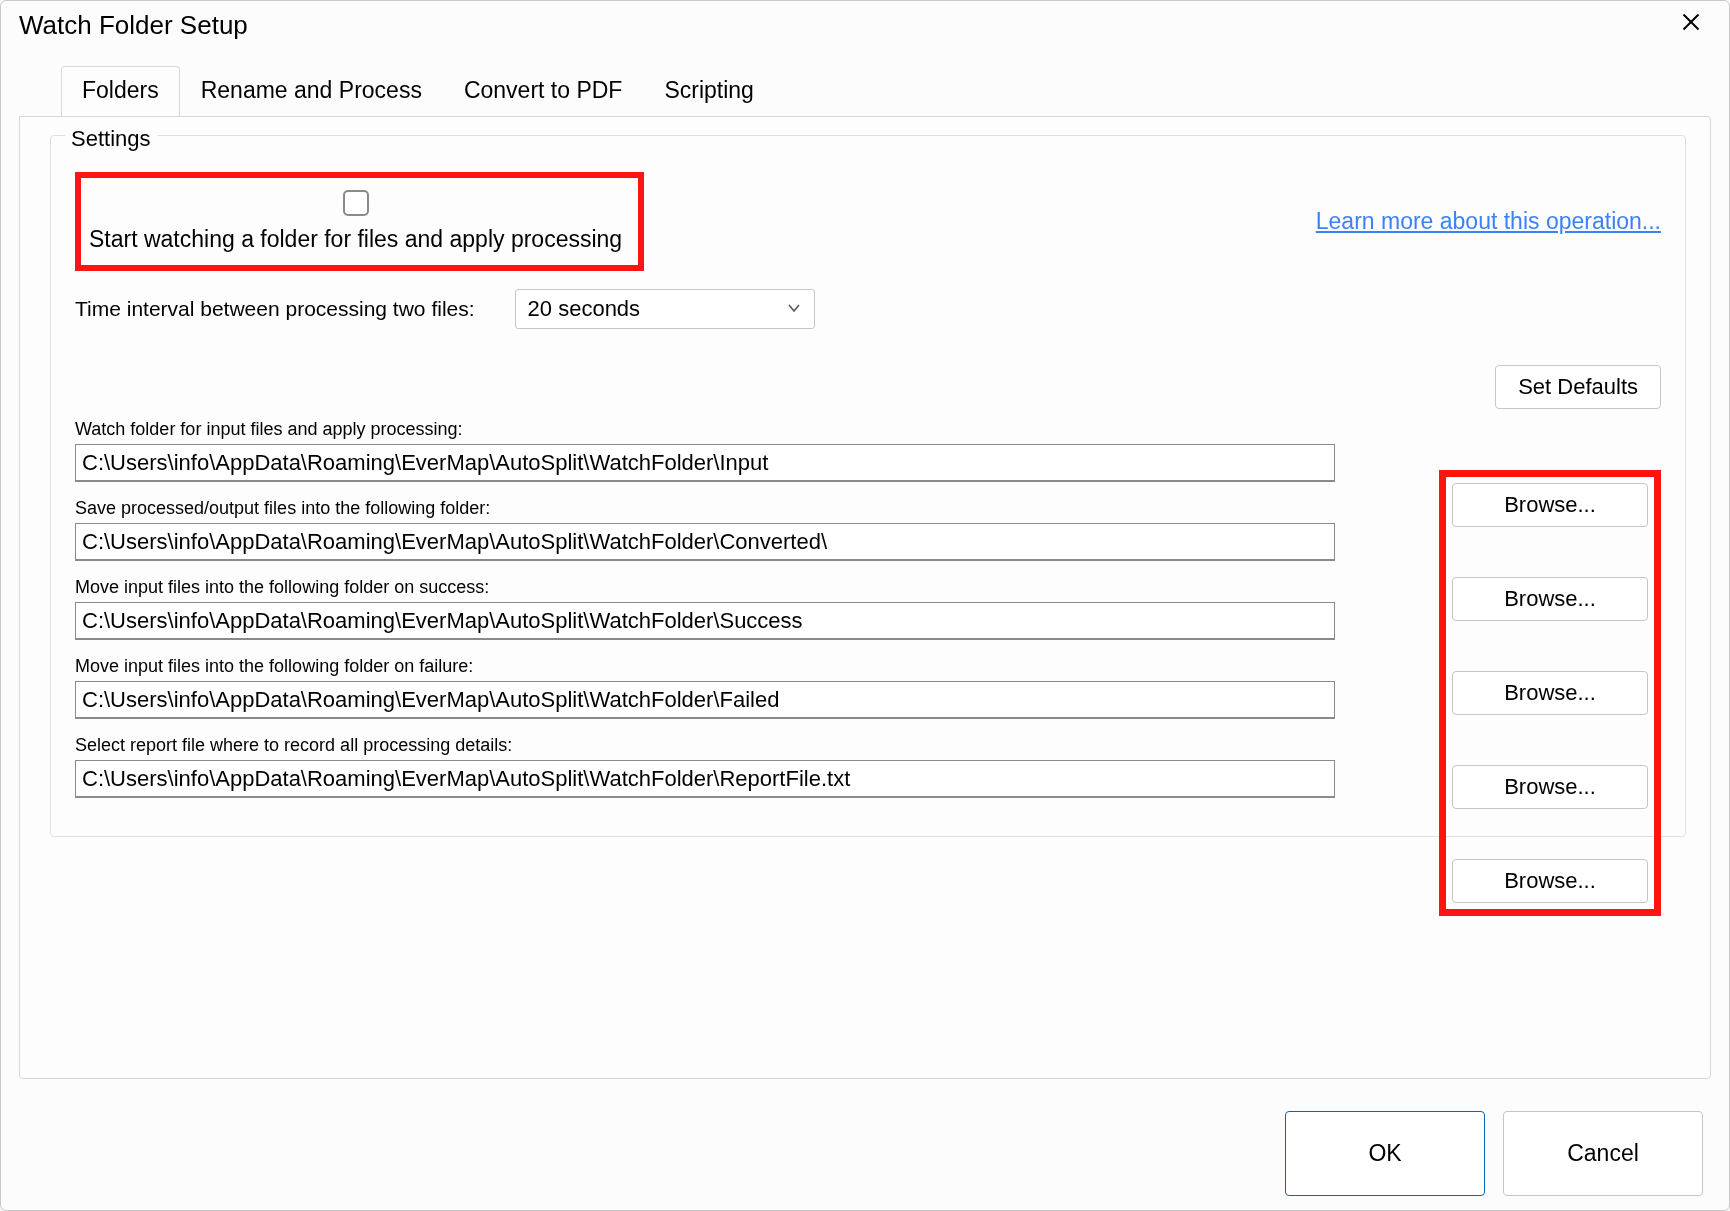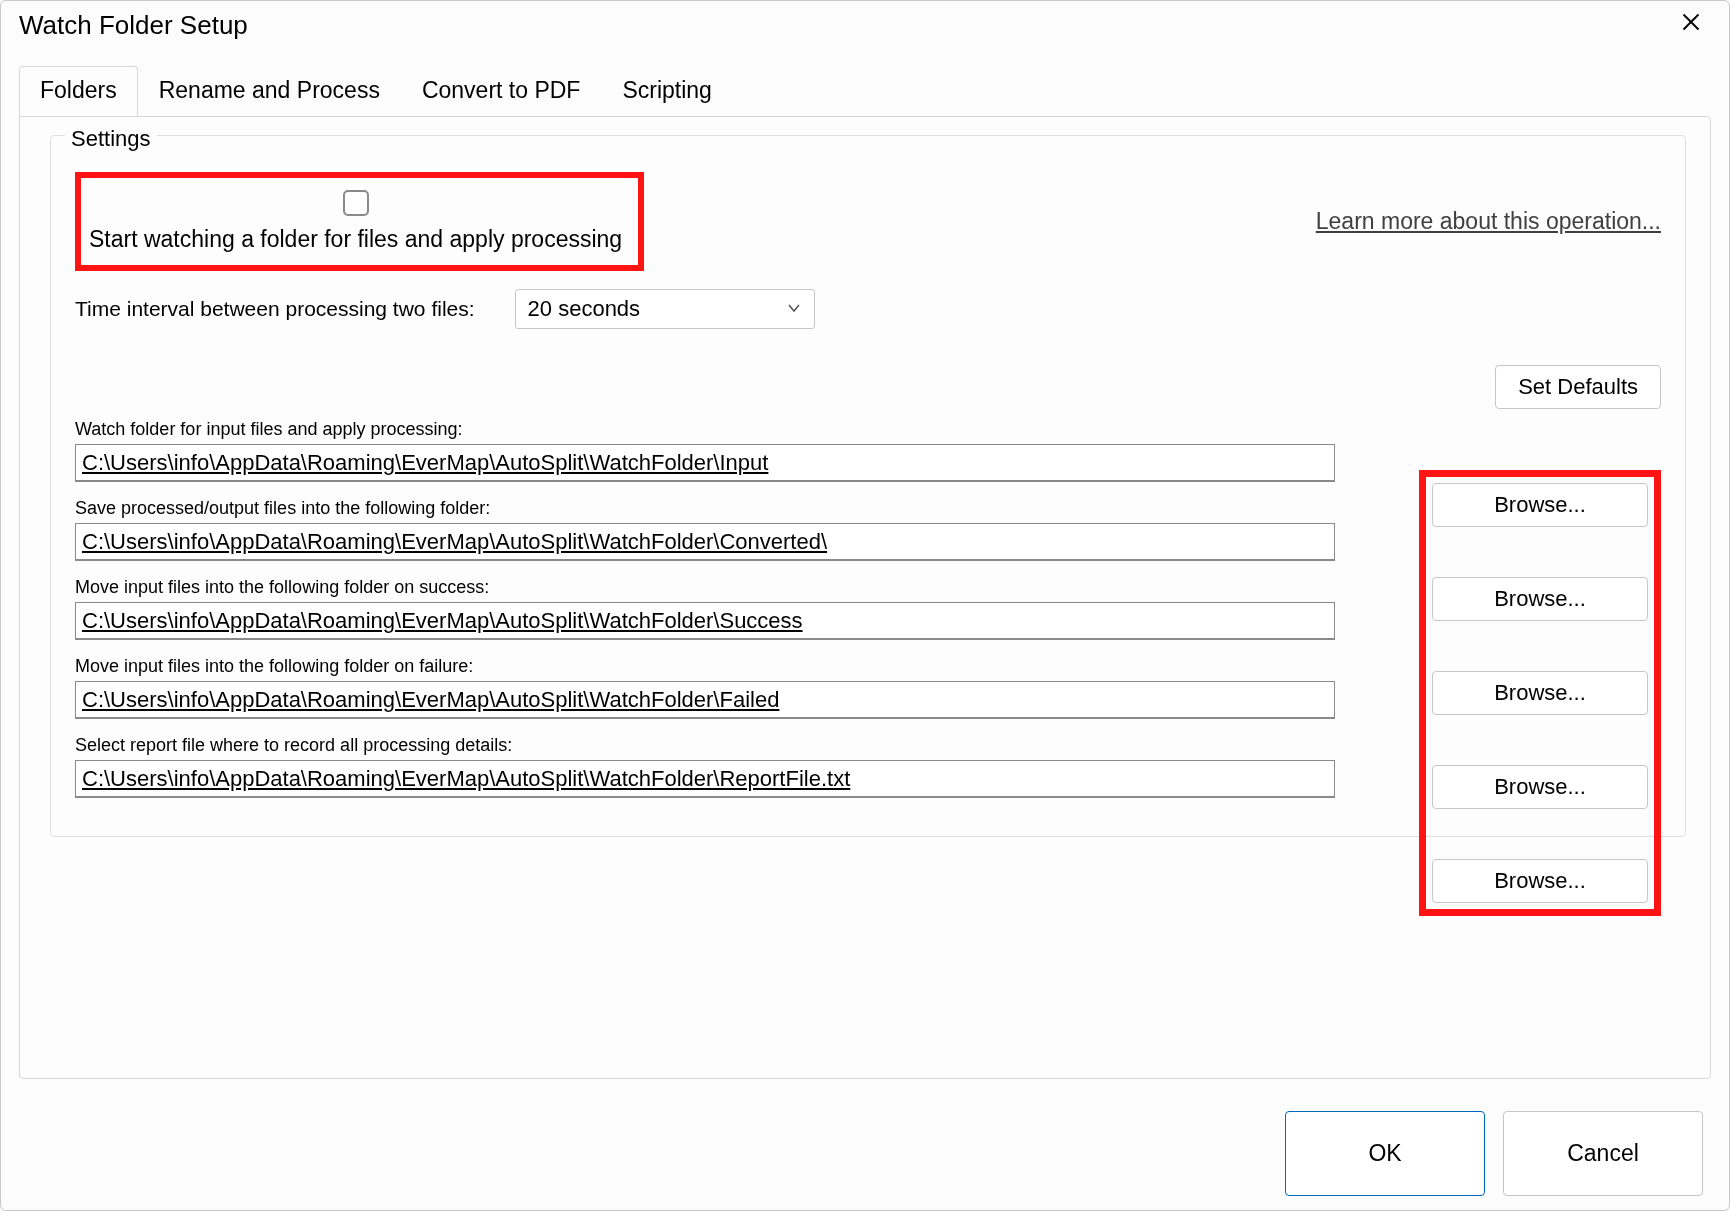--- a/index.html
+++ b/index.html
@@ -37,20 +37,21 @@
     align-items: center;
     justify-content: center;
     cursor: pointer;
     font-size: 22px;
   }
   .close-btn svg { width: 20px; height: 20px; }
   .tabbar {
     display: flex;
     padding-left: 18px;
     margin-top: 14px;
+    margin-left: 42px;
   }
   .tab {
     padding: 10px 20px 12px 20px;
     font-size: 23px;
     border: 1px solid transparent;
     background: transparent;
     cursor: pointer;
     position: relative;
     top: 1px;
   }
@@ -105,21 +106,21 @@
   .chk {
     width: 26px;
     height: 26px;
     border: 2px solid #8a8a8a;
     border-radius: 5px;
     background: #fff;
     display: inline-block;
   }
   .checklabel { font-size: 23px; }
   .link {
-    color: #404040;
+    color: #3b82f6;
     text-decoration: underline;
     font-size: 23px;
     cursor: pointer;
   }
   .row-inline {
     display: flex;
     align-items: center;
     gap: 40px;
     margin-top: 18px;
     margin-bottom: 30px;
@@ -152,42 +153,41 @@
     padding: 8px 22px;
     cursor: pointer;
   }
   .field-block { margin-top: 10px; }
   .field-label { font-size: 18px; margin-bottom: 4px; }
   .field-row {
     display: flex;
     align-items: center;
     gap: 18px;
     margin-bottom: 16px;
-    text-decoration: underline;
   }
   .textinput {
     flex: 1;
     height: 38px;
     border: 1px solid #8a8a8a;
     border-bottom-width: 2px;
     background: #fff;
     font-size: 22px;
     padding: 2px 6px;
   }
   .red-col {
     border: 7px solid #ff1414;
     padding: 6px;
     display: flex;
     flex-direction: column;
     gap: 50px;
     position: absolute;
     right: 24px;
     top: 334px;
   }
-  .red-col .btn { width: 216px; text-align: center; margin: 0; }
+  .red-col .btn { width: 196px; text-align: center; margin: 0; }
   .path-row { width: 1260px; }
   .view-report { margin-top: 12px; width: 320px; text-align: center; }
   .footer {
     display: flex;
     justify-content: flex-end;
     gap: 18px;
     padding: 14px 26px;
   }
   .footer .btn { width: 200px; text-align: center; font-size: 23px; padding: 28px 0; }
   .btn-primary { border-color: #0067c0; color: #000; }

